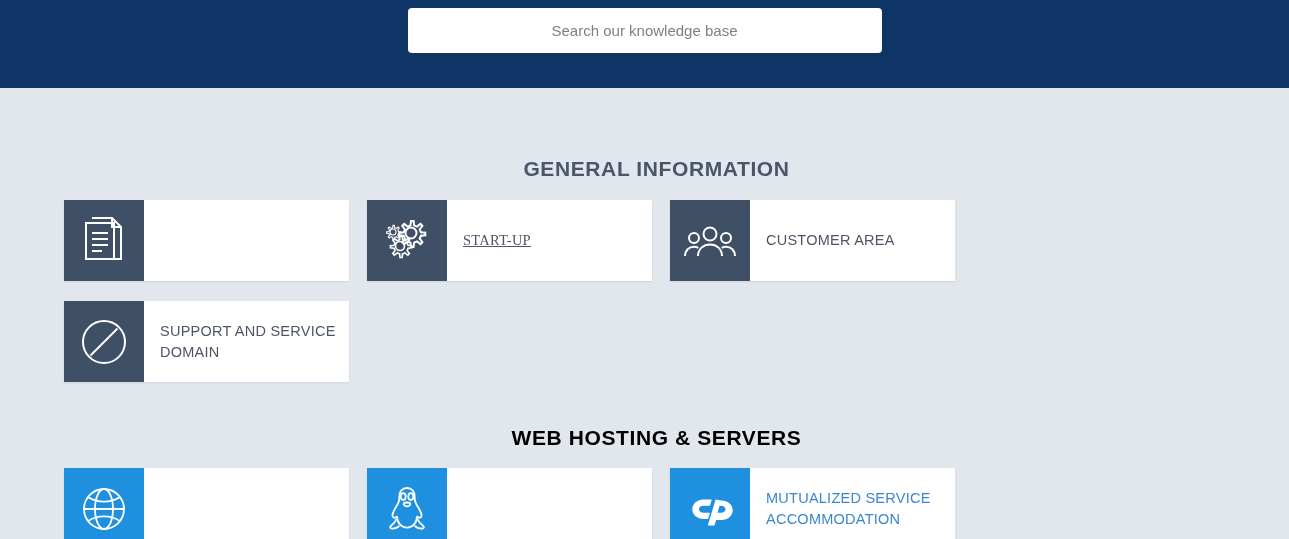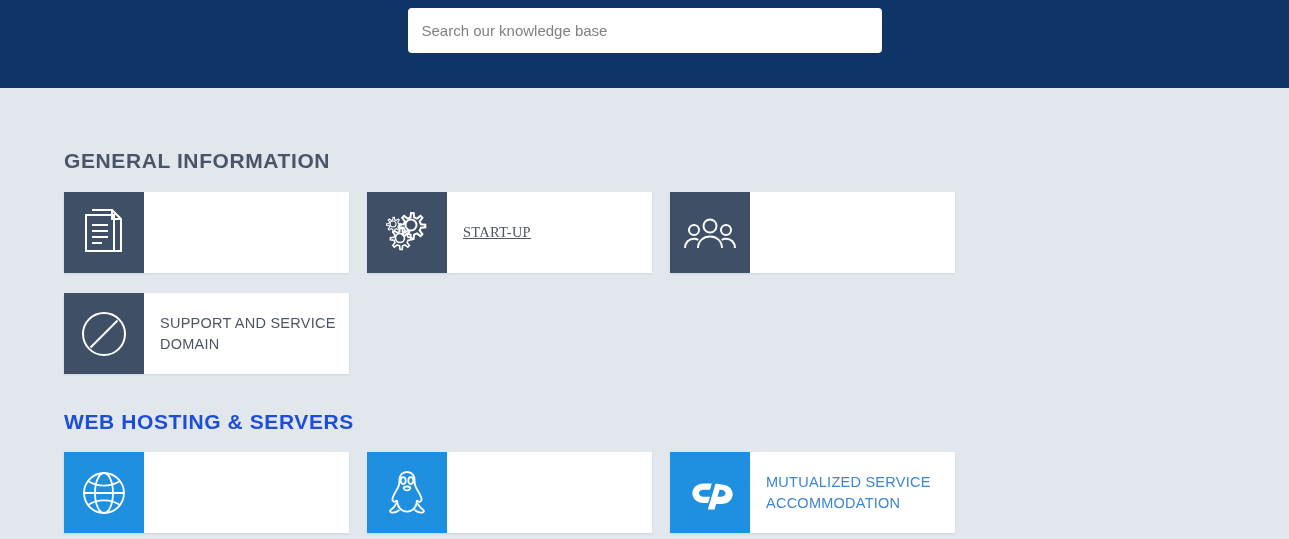--- a/index.html
+++ b/index.html
@@ -33,45 +33,47 @@
     height: 45px;
     box-sizing: border-box;
     border: none;
     border-radius: 4px;
     background: #ffffff;
     padding: 0 14px;
     font-family: "Liberation Sans", sans-serif;
     font-size: 15px;
     color: #be185d;
     outline: none;
+    text-align: center;
   }
   .search-input::placeholder {
     color: #808080;
     font-size: 15px;
   }
 
   
   .content {
     padding: 0 0 0 0;
     box-sizing: border-box;
   }
   .inner {
     width: 1185px;
     margin: 0 auto 0 64px;
   }
 
   .section-title {
     font-size: 21px;
     font-weight: bold;
     letter-spacing: 0.6px;
-    margin: 0;
+    margin: 8px;
     padding: 0;
+    text-align: center;
   }
   .section-title.dark { color: #4a5568; }
-  .section-title.blue { color: #1d4ed8; }
+  .section-title.blue { color: #000000; }
 
   .sec-general { padding-top: 61px; }
   .sec-general .section-title { margin-bottom: 19px; }
   .sec-web { padding-top: 36px; }
   .sec-web .section-title { margin-bottom: 18px; }
 
   .grid {
     display: flex;
     flex-wrap: wrap;
     gap: 20px 18px;
@@ -176,20 +178,23 @@
           <div class="card-icon">
             <svg width="52" height="36" viewBox="0 0 52 36" fill="none" stroke="#ffffff" stroke-width="2">
               <circle cx="26" cy="11" r="6.5"></circle>
               <path d="M14 33 c0-7 5.4-11.5 12-11.5 s12 4.5 12 11.5"></path>
               <circle cx="10" cy="15" r="5"></circle>
               <path d="M1 33 c0-5.6 4-9.3 9-9.3 1.6 0 3.1.4 4.3 1.1"></path>
               <circle cx="42" cy="15" r="5"></circle>
               <path d="M51 33 c0-5.6-4-9.3-9-9.3 -1.6 0-3.1.4-4.3 1.1"></path>
             </svg>
           </div>
+          <div class="card-label">
+            <span class="link">CUSTOMER AREA</span>
+          </div>
         </div>
 
         <div class="card dark">
           <div class="card-icon">
             <svg width="46" height="46" viewBox="0 0 46 46" fill="none" stroke="#ffffff" stroke-width="2">
               <circle cx="23" cy="23" r="21"></circle>
               <line x1="9.5" y1="36.5" x2="36.5" y2="9.5"></line>
             </svg>
           </div>
           <div class="card-label">

